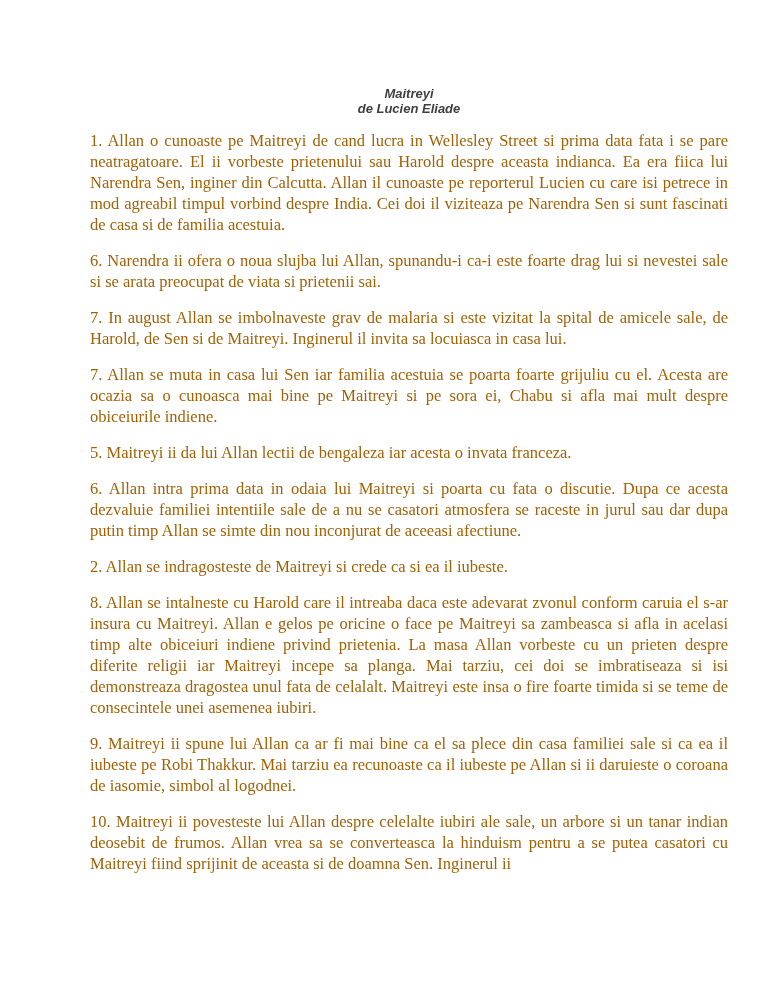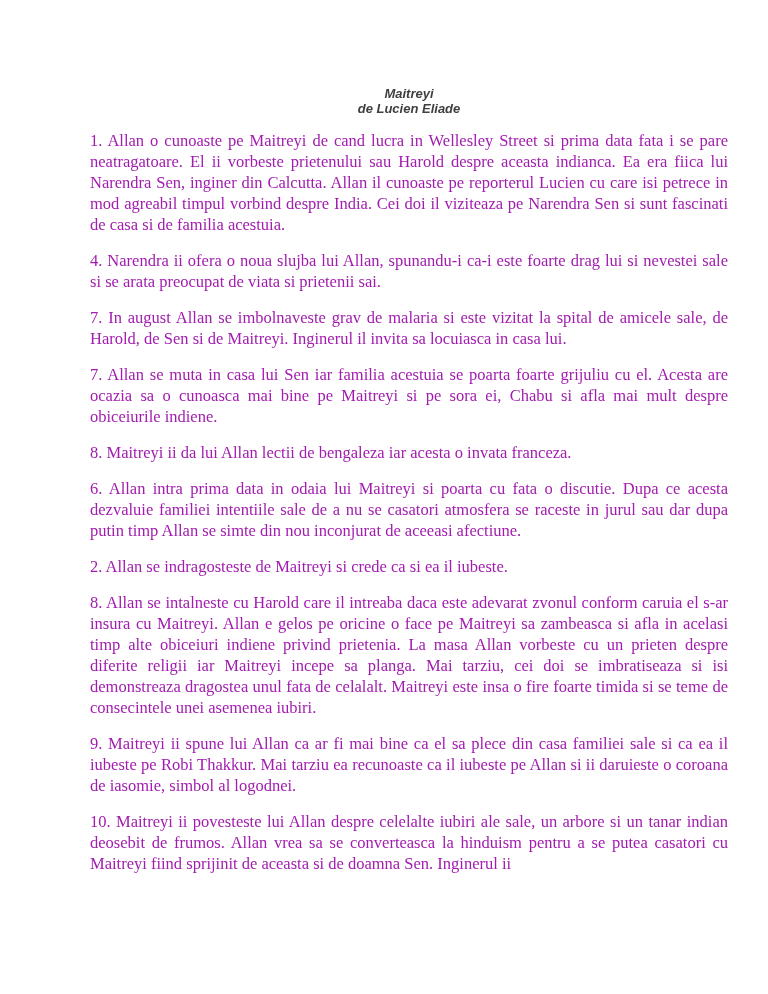--- a/index.html
+++ b/index.html
@@ -29,42 +29,42 @@
     color: #3f3f3f;
     margin: 0 0 14px 0;
   }
   .doc-title .title-line {
     display: block;
   }
   .doc-body p {
     font-family: "Liberation Serif", "DejaVu Serif", serif;
     font-size: 16.5px;
     line-height: 21px;
-    color: #a21caf;
+    color: #a16207;
     text-align: justify;
     margin: 0 0 15px 0;
   }
 </style>
 </head>
 <body>
 
 <div class="page">
   <div class="content">
 
     <h1 class="doc-title">
       <span class="title-line">Maitreyi</span>
       <span class="title-line">de Lucien Eliade</span>
     </h1>
 
     <div class="doc-body">
       <p>1. Allan o cunoaste pe Maitreyi de cand lucra in Wellesley Street si prima data fata i se pare neatragatoare. El ii vorbeste prietenului sau Harold despre aceasta indianca. Ea era fiica lui Narendra Sen, inginer din Calcutta. Allan il cunoaste pe reporterul Lucien cu care isi petrece in mod agreabil timpul vorbind despre India. Cei doi il viziteaza pe Narendra Sen si sunt fascinati de casa si de familia acestuia.</p>
-      <p>4. Narendra ii ofera o noua slujba lui Allan, spunandu-i ca-i este foarte drag lui si nevestei sale si se arata preocupat de viata si prietenii sai.</p>
+      <p>6. Narendra ii ofera o noua slujba lui Allan, spunandu-i ca-i este foarte drag lui si nevestei sale si se arata preocupat de viata si prietenii sai.</p>
       <p>7. In august Allan se imbolnaveste grav de malaria si este vizitat la spital de amicele sale, de Harold, de Sen si de Maitreyi. Inginerul il invita sa locuiasca in casa lui.</p>
       <p>7. Allan se muta in casa lui Sen iar familia acestuia se poarta foarte grijuliu cu el. Acesta are ocazia sa o cunoasca mai bine pe Maitreyi si pe sora ei, Chabu si afla mai mult despre obiceiurile indiene.</p>
-      <p>8. Maitreyi ii da lui Allan lectii de bengaleza iar acesta o invata franceza.</p>
+      <p>5. Maitreyi ii da lui Allan lectii de bengaleza iar acesta o invata franceza.</p>
       <p>6. Allan intra prima data in odaia lui Maitreyi si poarta cu fata o discutie. Dupa ce acesta dezvaluie familiei intentiile sale de a nu se casatori atmosfera se raceste in jurul sau dar dupa putin timp Allan se simte din nou inconjurat de aceeasi afectiune.</p>
       <p>2. Allan se indragosteste de Maitreyi si crede ca si ea il iubeste.</p>
       <p>8. Allan se intalneste cu Harold care il intreaba daca este adevarat zvonul conform caruia el s-ar insura cu Maitreyi. Allan e gelos pe oricine o face pe Maitreyi sa zambeasca si afla in acelasi timp alte obiceiuri indiene privind prietenia. La masa Allan vorbeste cu un prieten despre diferite religii iar Maitreyi incepe sa planga. Mai tarziu, cei doi se imbratiseaza si isi demonstreaza dragostea unul fata de celalalt. Maitreyi este insa o fire foarte timida si se teme de consecintele unei asemenea iubiri.</p>
       <p>9. Maitreyi ii spune lui Allan ca ar fi mai bine ca el sa plece din casa familiei sale si ca ea il iubeste pe Robi Thakkur. Mai tarziu ea recunoaste ca il iubeste pe Allan si ii daruieste o coroana de iasomie, simbol al logodnei.</p>
       <p>10. Maitreyi ii povesteste lui Allan despre celelalte iubiri ale sale, un arbore si un tanar indian deosebit de frumos. Allan vrea sa se converteasca la hinduism pentru a se putea casatori cu Maitreyi fiind sprijinit de aceasta si de doamna Sen. Inginerul ii</p>
     </div>
 
   </div>
 </div>
 

